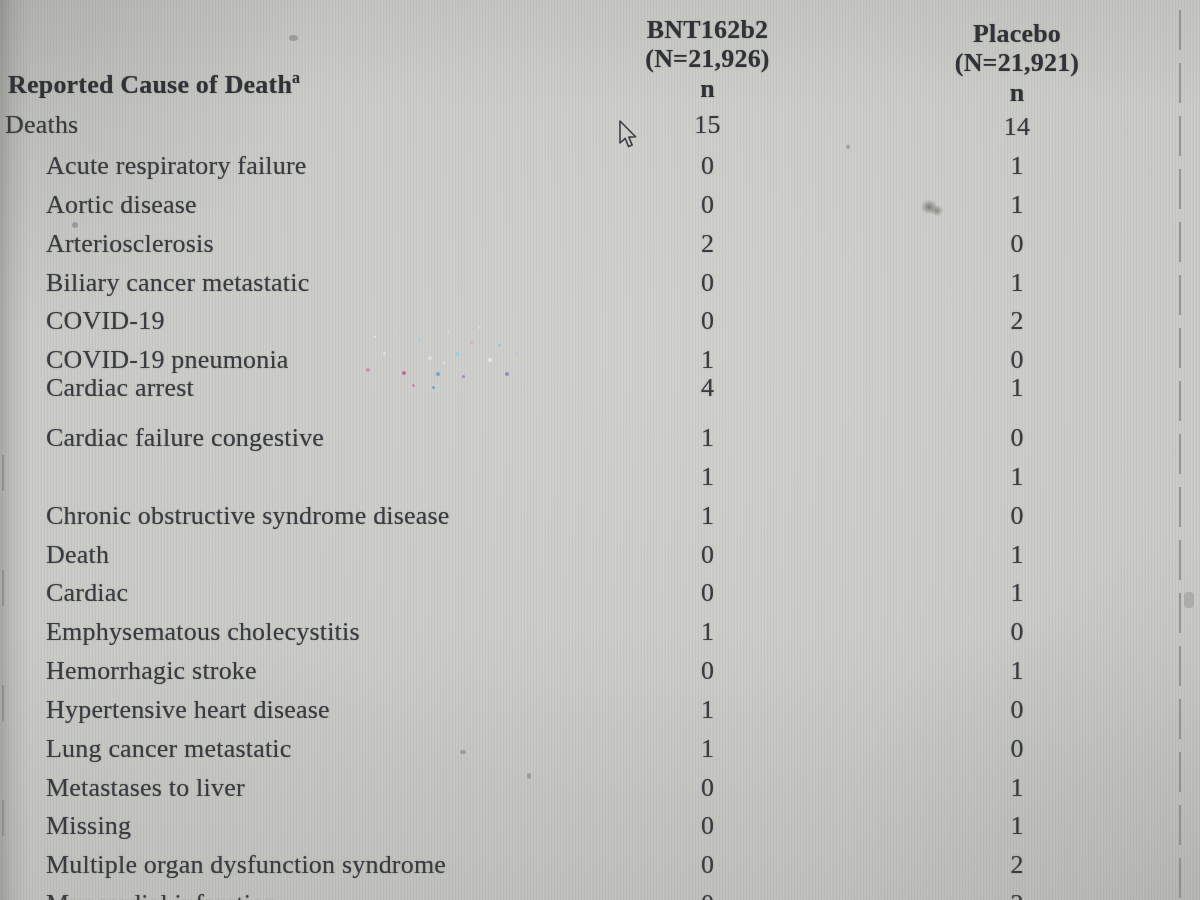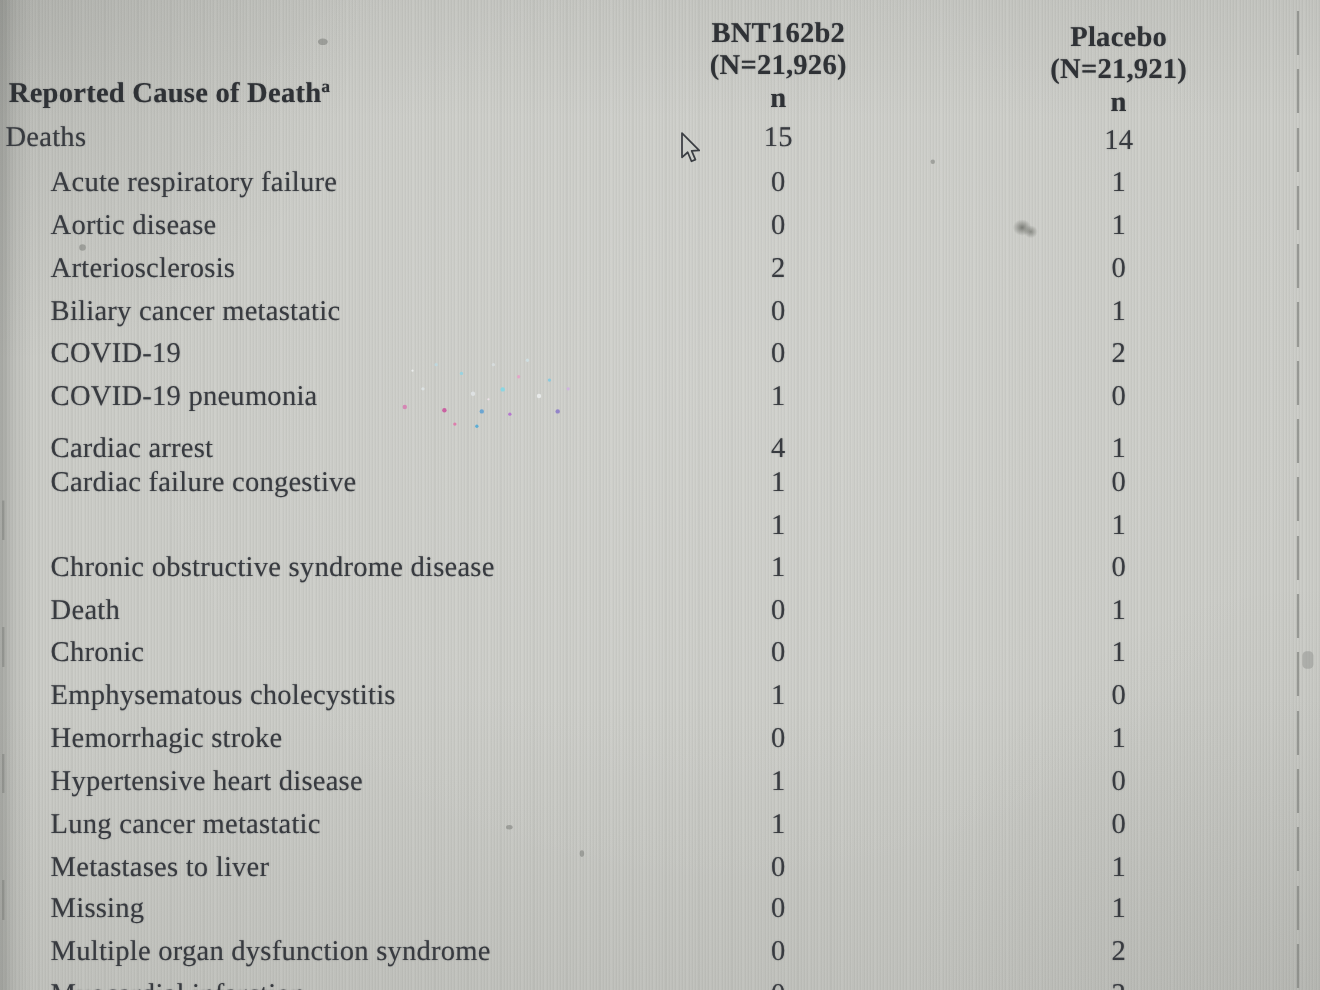--- a/index.html
+++ b/index.html
@@ -114,21 +114,21 @@
       <div class="row" style="top: 304.4px;">
       <span class="txt cause">COVID-19</span>
       <span class="txt v0">0</span>
       <span class="txt v1">2</span>
     </div>
       <div class="row" style="top: 343.25px;">
       <span class="txt cause">COVID-19 pneumonia</span>
       <span class="txt v0">1</span>
       <span class="txt v1">0</span>
     </div>
-      <div class="row" style="top: 390px; padding-left: 13px;">
+      <div class="row" style="top: 371px; padding-left: 13px;">
       <span class="txt cause">Cardiac arrest</span>
       <span class="txt v0">4</span>
       <span class="txt v1">1</span>
     </div>
       <div class="row" style="top: 420.95px;">
       <span class="txt cause">Cardiac failure congestive</span>
       <span class="txt v0">1</span>
       <span class="txt v1">0</span>
     </div>
       <div class="row" style="top: 459.8px;">
@@ -139,21 +139,21 @@
       <span class="txt cause">Chronic obstructive syndrome disease</span>
       <span class="txt v0">1</span>
       <span class="txt v1">0</span>
     </div>
       <div class="row" style="top: 537.5px;">
       <span class="txt cause">Death</span>
       <span class="txt v0">0</span>
       <span class="txt v1">1</span>
     </div>
       <div class="row" style="top: 576.35px;">
-      <span class="txt cause">Chronic</span>
+      <span class="txt cause">Cardiac</span>
       <span class="txt v0">0</span>
       <span class="txt v1">1</span>
     </div>
       <div class="row" style="top: 615.2px;">
       <span class="txt cause">Emphysematous cholecystitis</span>
       <span class="txt v0">1</span>
       <span class="txt v1">0</span>
     </div>
       <div class="row" style="top: 654.05px;">
       <span class="txt cause">Hemorrhagic stroke</span>

